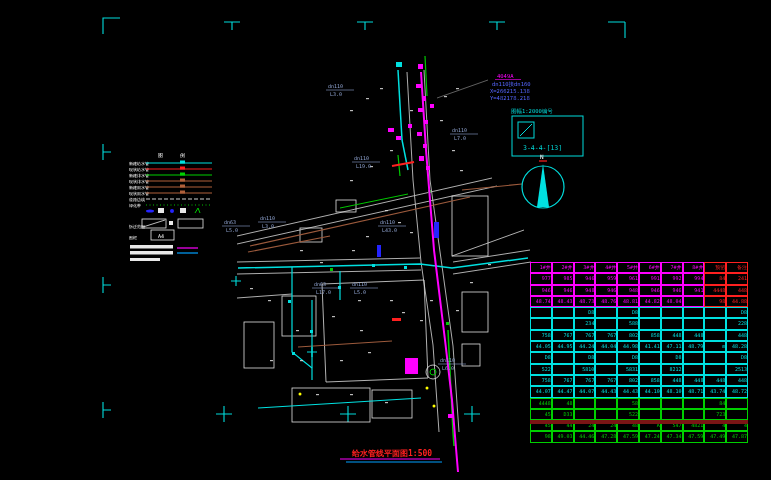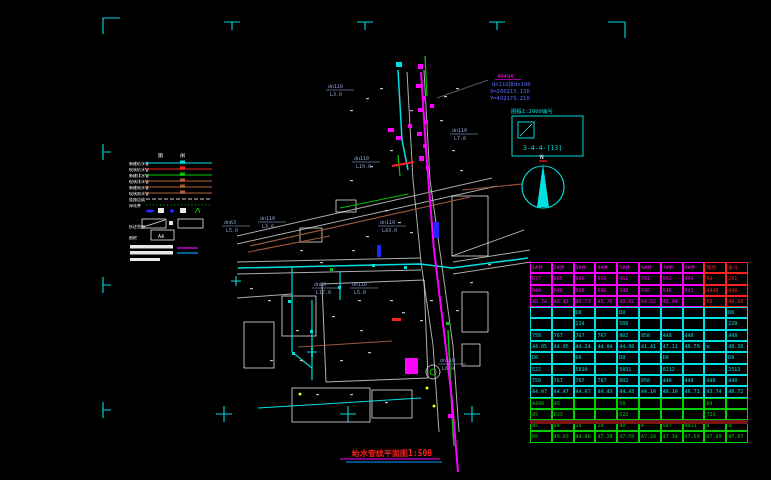--- a/index.html
+++ b/index.html
@@ -1,17 +1,17 @@
 <!DOCTYPE html>
 <html><head>
 <meta charset="utf-8">
 <style>
   html,body{margin:0;padding:0;background:#000;}
   .canvas{position:relative;width:771px;height:480px;background:#000;overflow:hidden;
-          font-family:"DejaVu Sans Mono",monospace;}
+          font-family:"DejaVu Sans Mono",monospace;text-align:right;}
   svg{position:absolute;left:0;top:0;}
   
   .datatable{position:absolute;left:530px;top:262px;width:218px;}
   .tgroup{display:grid;grid-template-columns:repeat(10,1fr);}
   .tcell{height:9.3px;font-size:5px;line-height:9px;border:0.5px solid currentColor;
          overflow:hidden;white-space:nowrap;padding-left:1px;}
   .tbar{position:absolute;left:530px;top:420px;width:218px;height:4px;background:#7a1515;}
 </style>
 </head>
 <body>

